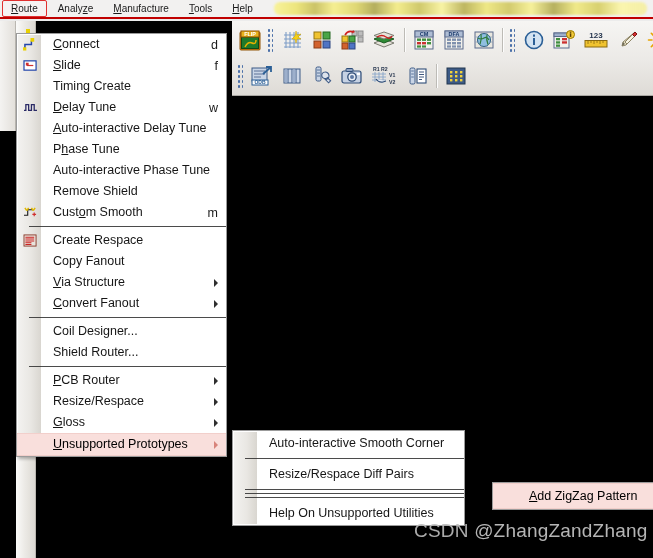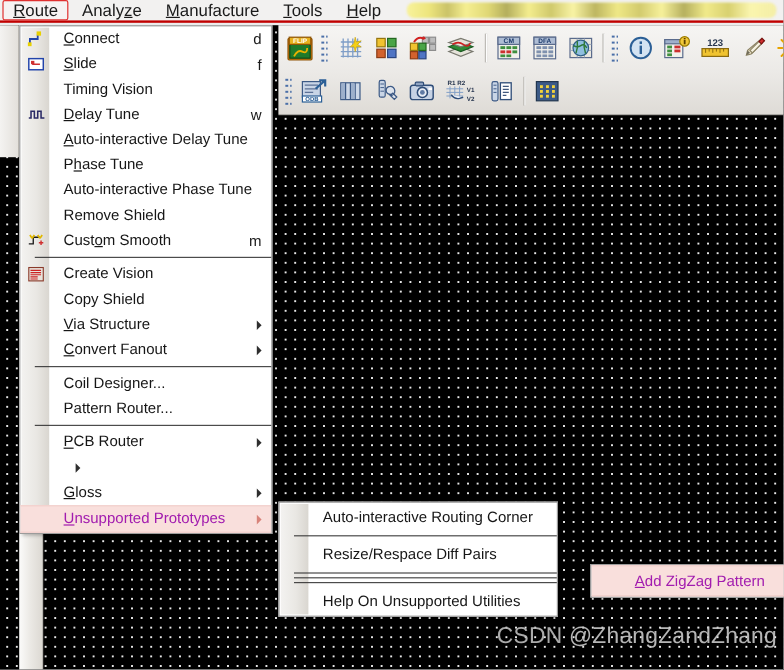--- a/index.html
+++ b/index.html
@@ -12,21 +12,21 @@
   
   #app{position:absolute;inset:0;background:#ececec;}
 
   
   #menubar{
     position:absolute;left:0;top:0;width:653px;height:19px;
     background:#f2f1f0;display:flex;align-items:center;
     border-bottom:2px solid #c00000;box-sizing:border-box;
   }
   .mb-item{
-    font-size:14px;color:#1a1a1a;padding:1px 9px;margin-left:2px;
+    font-size:10px;color:#1a1a1a;padding:1px 9px;margin-left:2px;
     line-height:15px;white-space:nowrap;text-align:right;
   }
   .mb-item.sel{
     border:1.5px solid #e03030;border-radius:2px;padding:0px 8px;
     background:#f6f2f2;
   }
   .mb-item u{text-decoration:underline;}
   #censor{
     margin-left:12px;height:13px;flex:1;margin-right:6px;border-radius:6px;
     background:
@@ -89,39 +89,39 @@
   #lefticonstrip{
     position:absolute;left:0;top:21px;width:16px;height:110px;
     background:linear-gradient(90deg,#f4f3f1,#e3e0db);
     border-right:1px solid #bab7b1;box-sizing:border-box;
   }
 
   
   .menu{
     position:absolute;background:#ffffff;border:1px solid #9b9b9b;
     box-shadow:2px 2px 3px rgba(0,0,0,.28);box-sizing:border-box;
-    font-size:12.5px;color:#161616;
+    font-size:12.5px;color:#161616;margin-top:12px;
   }
   .menu .gutter{
     position:absolute;left:1px;top:1px;bottom:1px;width:23px;
     background:linear-gradient(90deg,#f3f2f0 0%,#e9e7e3 55%,#d9d6d0 100%);
   }
   .mi{
     position:relative;display:flex;align-items:center;height:21px;
     padding-left:36px;padding-right:8px;white-space:nowrap;z-index:2;
   }
   .mi .lbl{flex:1;line-height:21px;}
   .mi .sc{color:#1a1a1a;font-size:12.5px;padding-left:12px;}
   .mi .arw{
     width:0;height:0;margin-left:10px;
     border-left:4.5px solid #2e2e2e;border-top:4px solid transparent;border-bottom:4px solid transparent;
   }
   .mi.hl{background:#f9dfdc;border-top:1px solid #f2cfcb;border-bottom:1px solid #f2cfcb;height:21px;}
   .mi.hl .arw{border-left-color:#d8837a;}
-  .mi.hl .lbl{color:#a21caf;}
+  .mi.hl .lbl{color:#000000;}
   .mi u{text-decoration:underline;}
   .msep{height:1px;margin:3px 0 3px 12px;background:#2b2b2b;opacity:.85;position:relative;z-index:2;}
   .micon{position:absolute;left:3px;top:1px;width:20px;height:19px;display:flex;align-items:center;justify-content:center;}
 
   #menu-route{left:16px;top:21px;width:211px;}
   #menu-sub{left:232px;top:418px;width:233px;}
   #menu-sub2{left:492px;top:470px;width:187px;}
 
   
   #wm{
@@ -442,21 +442,21 @@
             <rect x="1" y="2" width="13" height="10" fill="#fff" stroke="#2244aa" stroke-width="1.3"></rect>
             <path d="M4 7 L11 7" stroke="#d03030" stroke-width="1.3"></path>
             <rect x="3" y="4" width="3" height="3" fill="#d03030"></rect>
           </svg>
       </span>
       <span class="lbl"><u>S</u>lide</span>
       <span class="sc">f</span>
     </div>
 
     <div class="mi">
-      <span class="lbl">Timing Vision</span>
+      <span class="lbl">Timing Create</span>
     </div>
 
     <div class="mi">
       <span class="micon">
         <svg width="15" height="13" viewBox="0 0 16 14">
             <path d="M1 10 L3 10 L3 4 L6 4 L6 10 L9 10 L9 4 L12 4 L12 10 L15 10" stroke="#2a2a66" stroke-width="1.4" fill="none"></path>
           </svg>
       </span>
       <span class="lbl"><u>D</u>elay Tune</span>
       <span class="sc">w</span>
@@ -493,74 +493,75 @@
 
     <div class="msep"></div>
 
     <div class="mi">
       <span class="micon">
         <svg width="15" height="13" viewBox="0 0 16 14">
             <rect x="1" y="1" width="13" height="12" fill="#e8e4dc" stroke="#8a3a2a"></rect>
             <path d="M2.5 3.5 H12 M2.5 5.5 H12 M2.5 7.5 H12 M2.5 9.5 H9 M2.5 11.3 H9" stroke="#cc2222" stroke-width="1.1"></path>
           </svg>
       </span>
-      <span class="lbl">Create Vision</span>
-    </div>
-
-    <div class="mi">
-      <span class="lbl">Copy Shield</span>
+      <span class="lbl">Create Respace</span>
+    </div>
+
+    <div class="mi">
+      <span class="lbl">Copy Fanout</span>
     </div>
 
     <div class="mi">
       <span class="lbl"><u>V</u>ia Structure</span>
       <span class="arw"></span>
     </div>
 
     <div class="mi">
       <span class="lbl"><u>C</u>onvert Fanout</span>
       <span class="arw"></span>
     </div>
 
     <div class="msep"></div>
 
     <div class="mi">
       <span class="lbl">Coil Designer...</span>
     </div>
 
     <div class="mi">
-      <span class="lbl">Pattern Router...</span>
+      <span class="lbl">Shield Router...</span>
     </div>
 
     <div class="msep"></div>
 
     <div class="mi">
       <span class="lbl"><u>P</u>CB Router</span>
       <span class="arw"></span>
     </div>
 
     <div class="mi">
+      <span class="lbl">Resize/Respace</span>
       <span class="arw"></span>
     </div>
 
     <div class="mi">
       <span class="lbl"><u>G</u>loss</span>
       <span class="arw"></span>
     </div>
 
     <div class="mi hl">
       <span class="lbl"><u>U</u>nsupported Prototypes</span>
       <span class="arw"></span>
     </div>
   </div>
 
   <div class="menu" id="menu-sub">
     <div class="gutter"></div>
 
     <div class="mi" style="height:24px">
-      <span class="lbl">Auto-interactive Routing Corner</span>
+      <span class="lbl">Auto-interactive Smooth Corner</span>
     </div>
     <div class="msep"></div>
 
     <div class="mi" style="height:24px">
       <span class="lbl">Resize/Respace Diff Pairs</span>
     </div>
     <div class="msep"></div>
 
     <div class="msep"></div>
 

